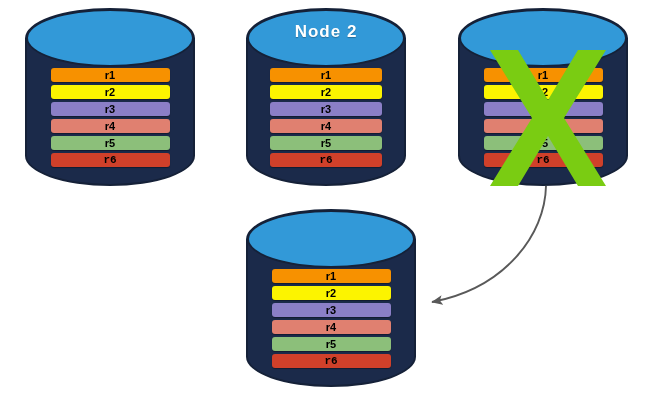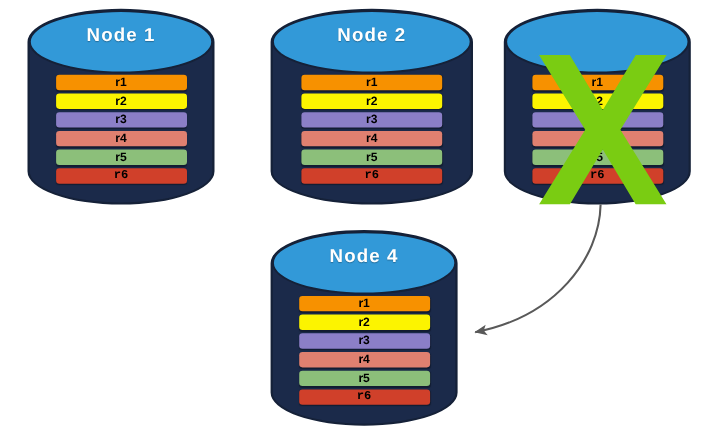--- a/index.html
+++ b/index.html
@@ -99,32 +99,31 @@
   }
 </style>
 </head>
 <body>
 
 <div id="diagram-canvas">
 
   <div class="node" style="left:25px; top:8px; width:170px; height:178px;">
     <div class="node-body"></div>
     <div class="node-top"></div>
-    <div class="node-title">Node  1</div>
     <div class="rows">
       <div class="row" style="background:#F79100">r1</div>
       <div class="row" style="background:#FCF400">r2</div>
       <div class="row" style="background:#8B7FC7">r3</div>
       <div class="row" style="background:#E08070">r4</div>
       <div class="row" style="background:#8CBF7A">r5</div>
       <div class="row" style="background:#D0402A">r6</div>
     </div>
   </div>
 
-  <div class="node" style="left:246px; top:8px; width:184px; height:178px;">
+  <div class="node" style="left:246px; top:8px; width:160px; height:178px;">
     <div class="node-body"></div>
     <div class="node-top"></div>
     <div class="node-title">Node  2</div>
     <div class="rows">
       <div class="row" style="background:#F79100">r1</div>
       <div class="row" style="background:#FCF400">r2</div>
       <div class="row" style="background:#8B7FC7">r3</div>
       <div class="row" style="background:#E08070">r4</div>
       <div class="row" style="background:#8CBF7A">r5</div>
       <div class="row" style="background:#D0402A">r6</div>
@@ -146,21 +145,20 @@
 
   <svg class="fail-cross" style="left:484px; top:50px;" width="128" height="136" viewBox="0 0 128 136">
     <g fill="#7ACC12">
       <polygon points="6,0 34,0 64,50 94,0 122,0 80,68 122,136 94,136 64,86 34,136 6,136 48,68"></polygon>
     </g>
   </svg>
 
   <div class="node" style="left:246px; top:209px; width:170px; height:178px;">
     <div class="node-body"></div>
     <div class="node-top"></div>
-    <div class="node-title">Node  4</div>
     <div class="rows">
       <div class="row" style="background:#F79100">r1</div>
       <div class="row" style="background:#FCF400">r2</div>
       <div class="row" style="background:#8B7FC7">r3</div>
       <div class="row" style="background:#E08070">r4</div>
       <div class="row" style="background:#8CBF7A">r5</div>
       <div class="row" style="background:#D0402A">r6</div>
     </div>
   </div>
 

